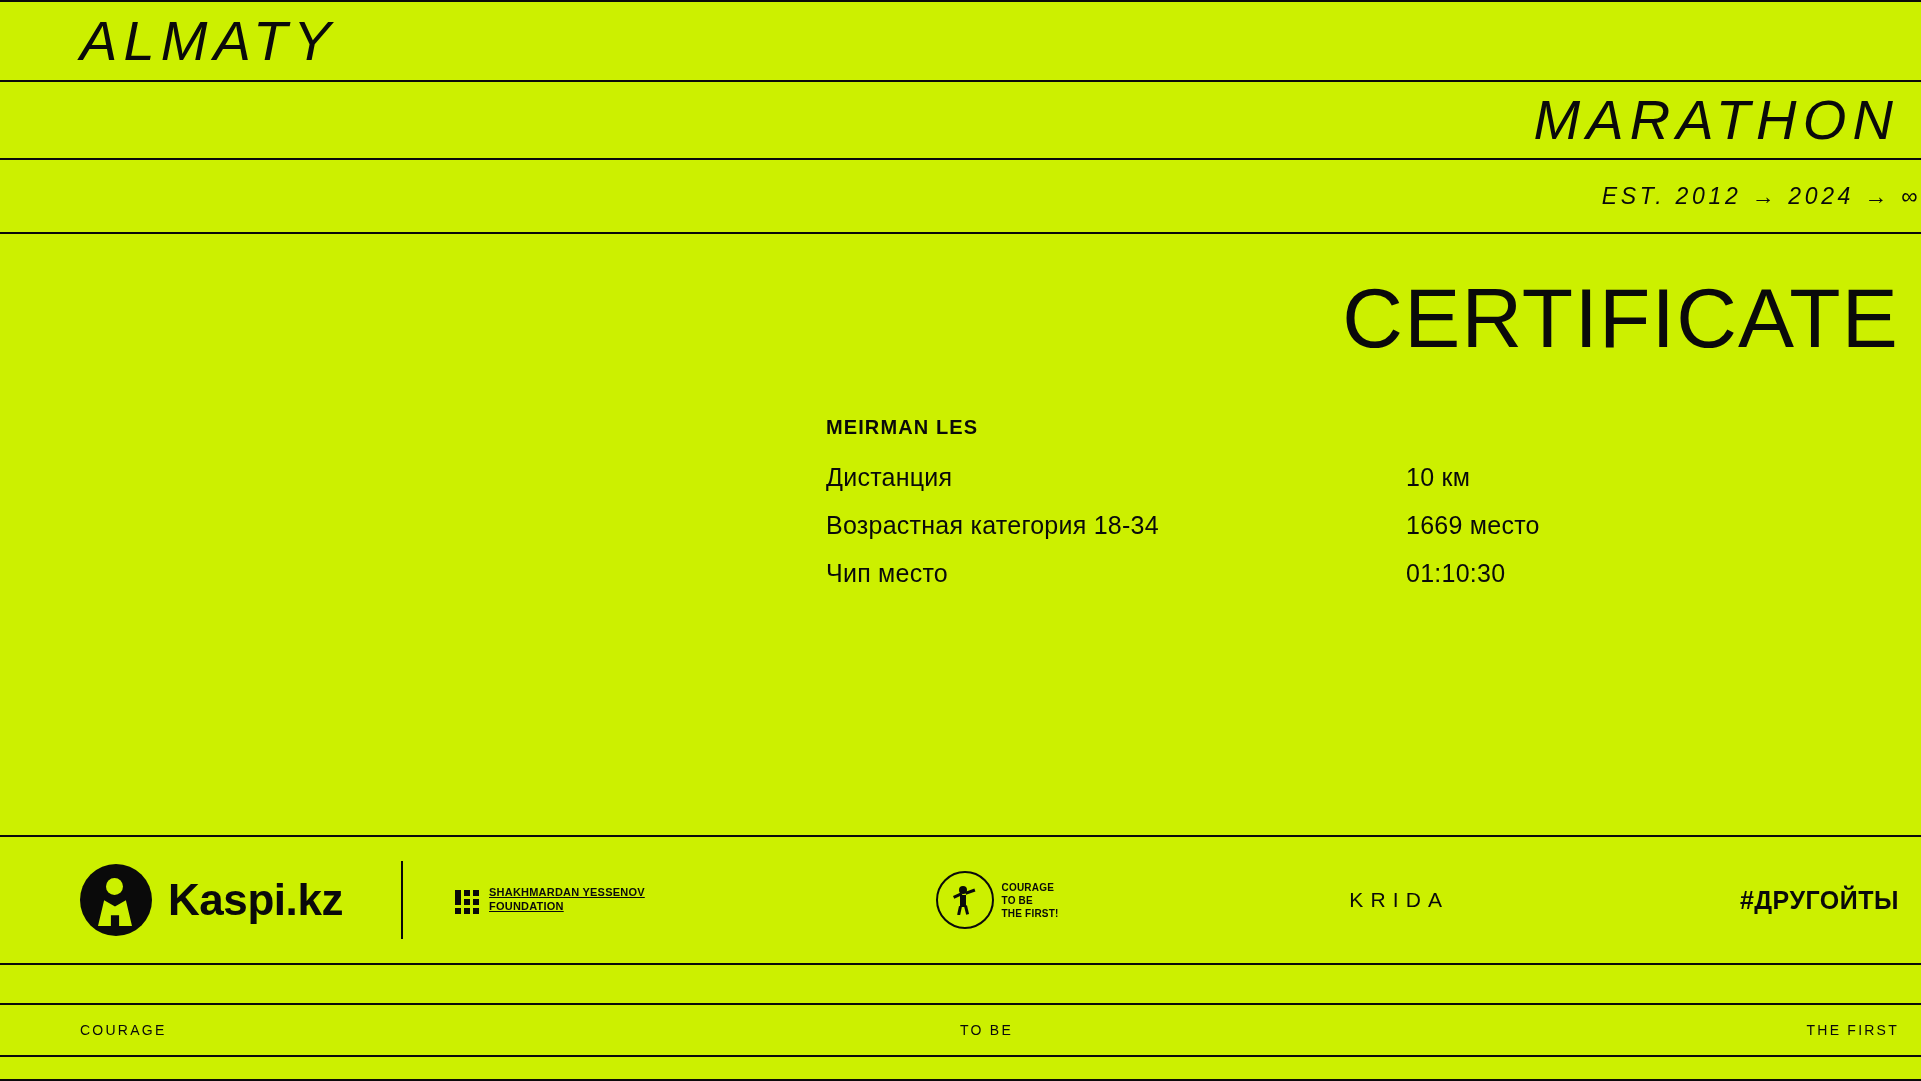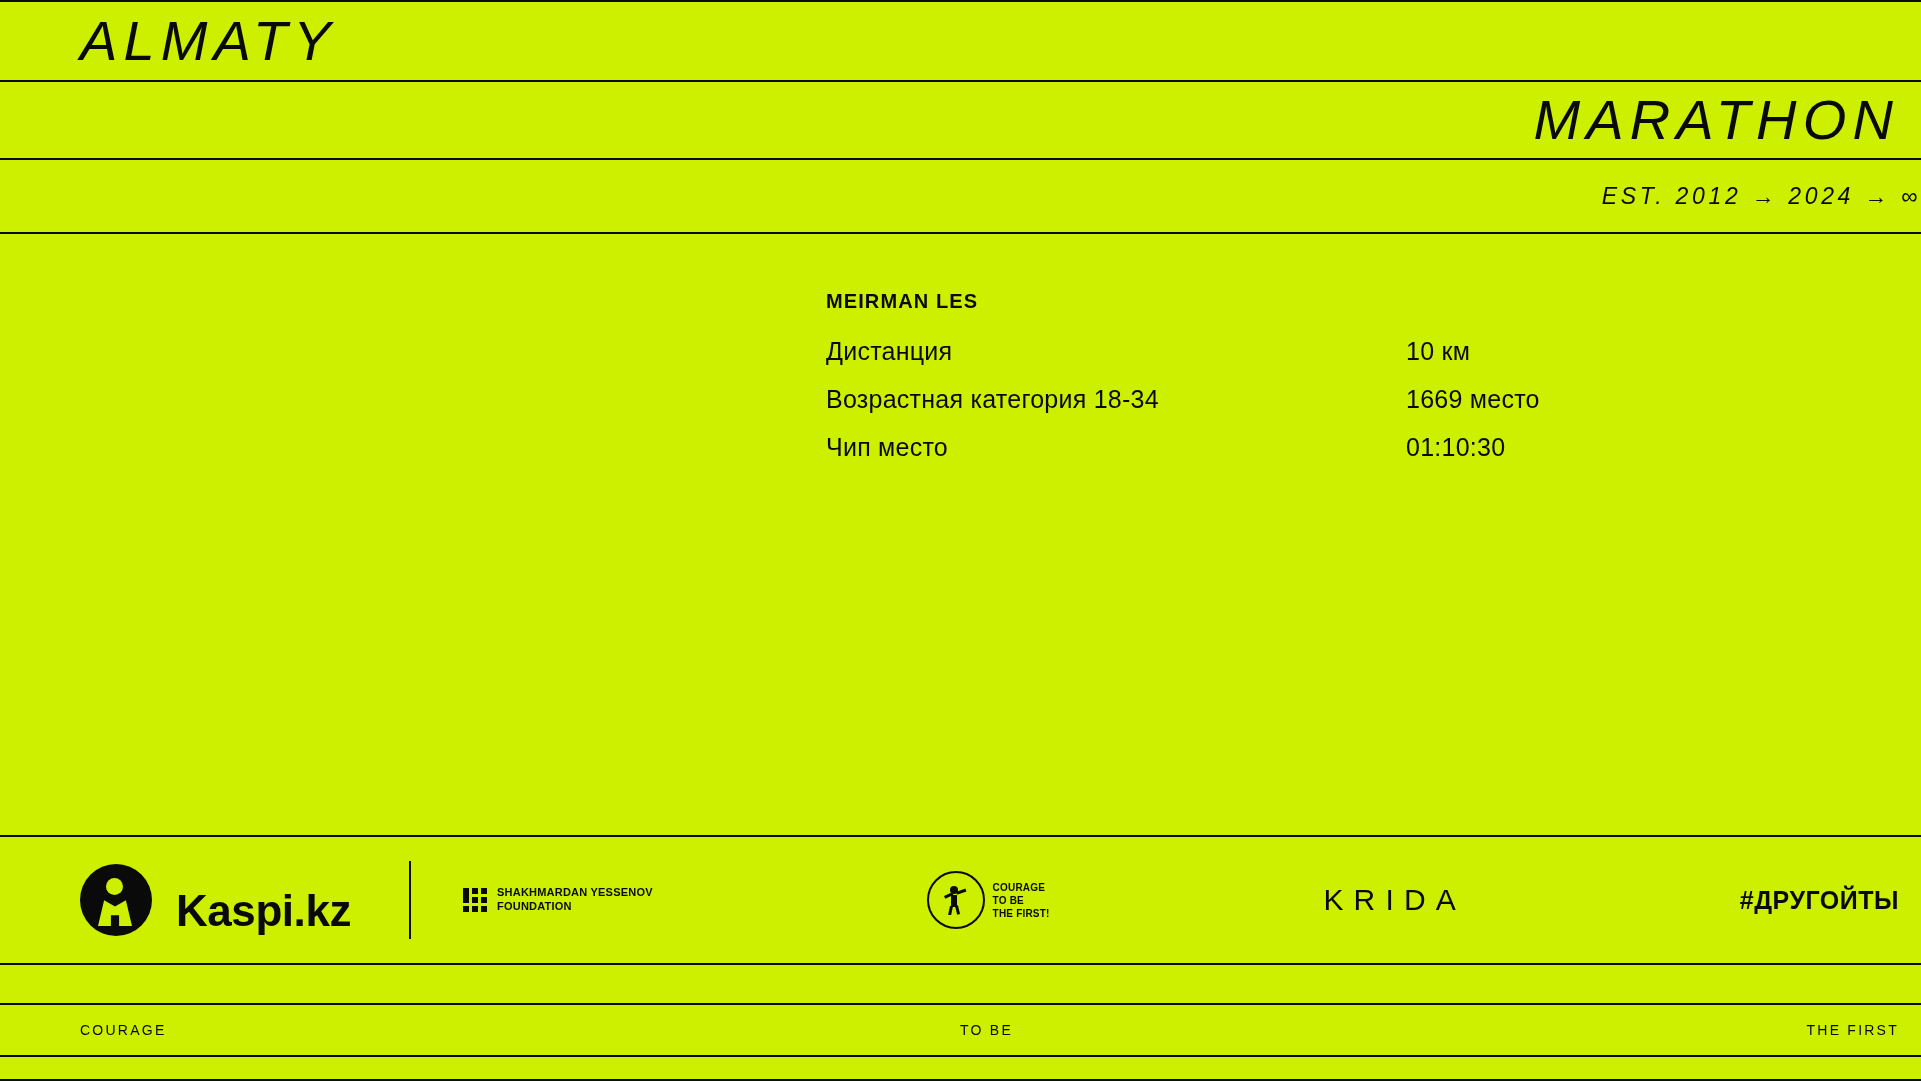--- a/index.html
+++ b/index.html
@@ -119,22 +119,22 @@
     box-sizing: border-box;
   }
   .sponsor {
     display: flex;
     align-items: center;
     justify-content: center;
   }
   .sp-kaspi {
     margin-left: 58px;
     display: flex;
-    align-items: flex-end;
-    gap: 24px;
+    align-items: center;
+    gap: 16px;
   }
   .kaspi-mark {
     width: 72px;
     height: 72px;
     border-radius: 50%;
     background: #0a0a0a;
     position: relative;
     flex: none;
   }
   .kaspi-mark::before {
@@ -165,22 +165,23 @@
   .divider {
     width: 2px;
     height: 78px;
     background: #0a0a0a;
     margin: 0 52px 0 58px;
     flex: none;
   }
 
   .sp-yessenov {
     display: flex;
-    align-items: center;
+    align-items: flex-end;
     gap: 10px;
+    text-decoration: underline;
   }
   .yes-bars {
     display: grid;
     grid-template-columns: repeat(3, 6px);
     grid-auto-rows: 6px;
     gap: 3px;
     width: 24px;
   }
   .yes-bars i { background: #0a0a0a; display: block; width: 6px; height: 6px; }
   .yes-bars i.tall { height: 15px; grid-row: span 1; }
@@ -211,21 +212,21 @@
     transform: translate(-50%, -50%);
   }
   .courage-text {
     font-size: 10px;
     font-weight: bold;
     line-height: 1.3;
     letter-spacing: 0.02em;
   }
 
   .sp-krida {
-    font-size: 30px;
+    font-size: 21px;
     letter-spacing: 0.34em;
     font-weight: 400;
   }
   .sp-drugoity {
     font-size: 25px;
     font-weight: bold;
     letter-spacing: 0.02em;
   }
 
   .spacer { flex: 1 1 auto; }
@@ -267,20 +268,21 @@
   <div class="rule"></div>
 
   <div class="band band-est">
     <div class="wordmark est">EST. 2012 → 2024 → ∞</div>
   </div>
 
   <div class="rule"></div>
 
   <div class="body-area">
 
+    <div class="title">CERTIFICATE</div>
 
     <div class="details">
       <div class="person">MEIRMAN LES</div>
 
       <table class="facts">
         <tbody>
             <tr>
           <td class="label">Дистанция</td>
           <td class="value">10 км</td>
         </tr>

